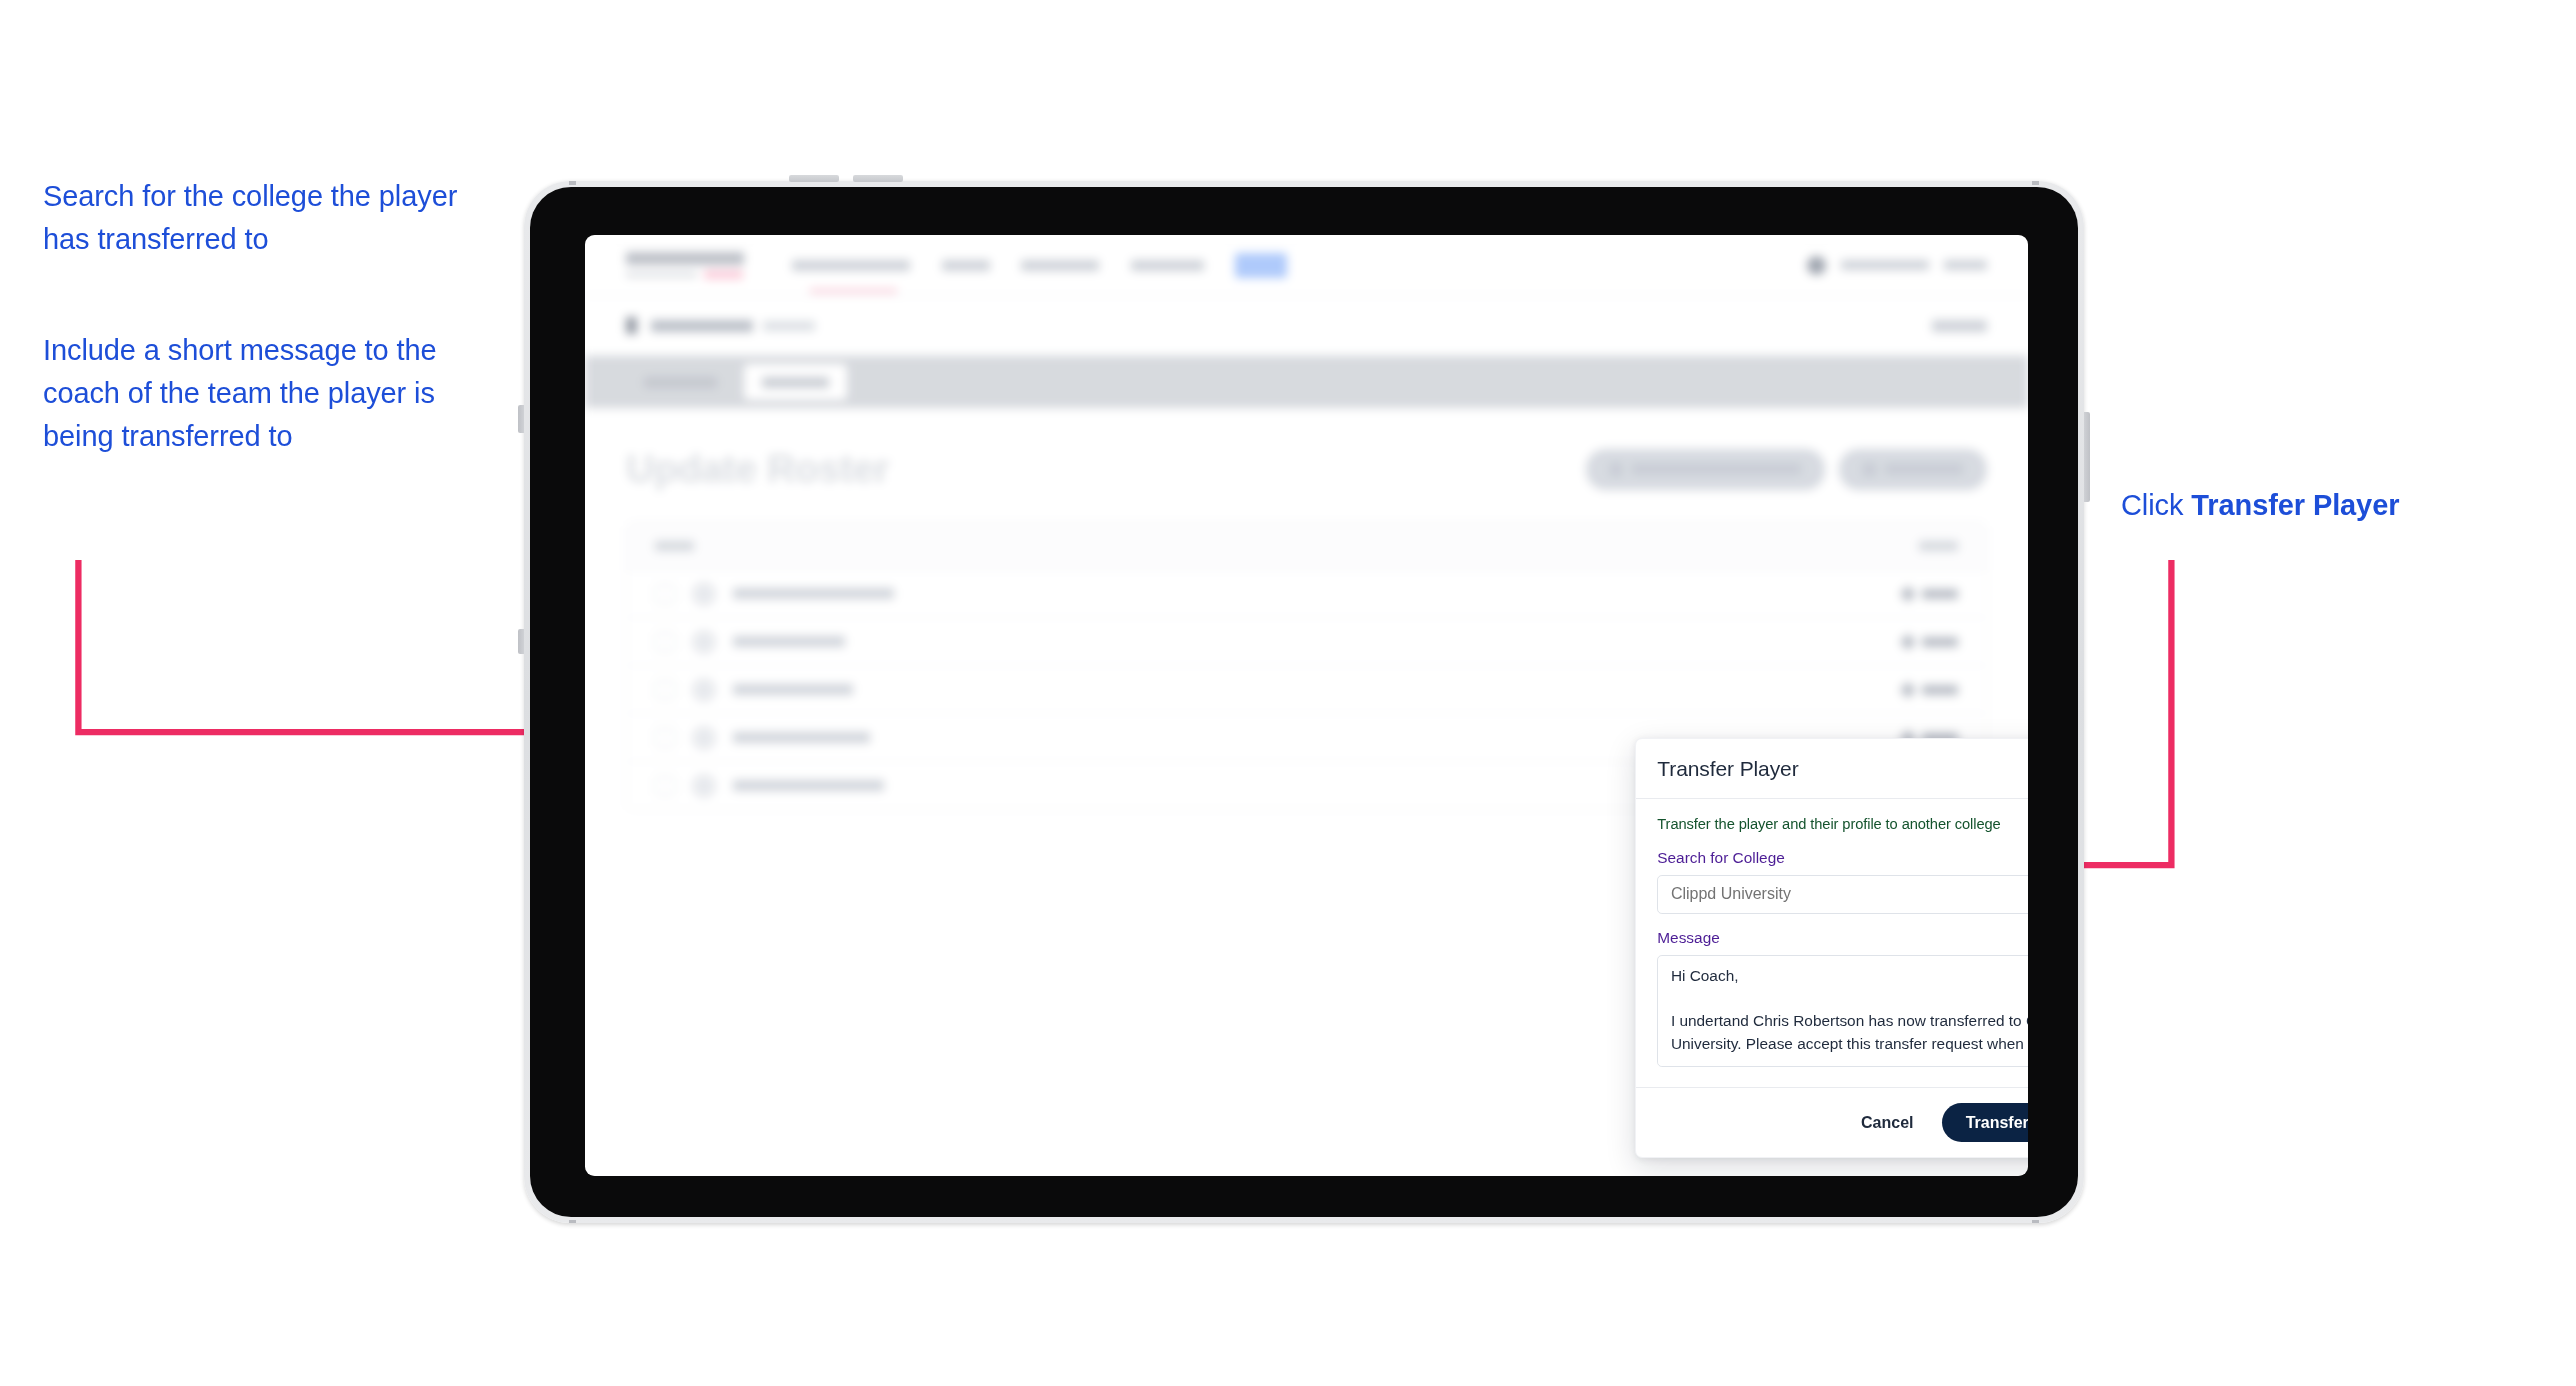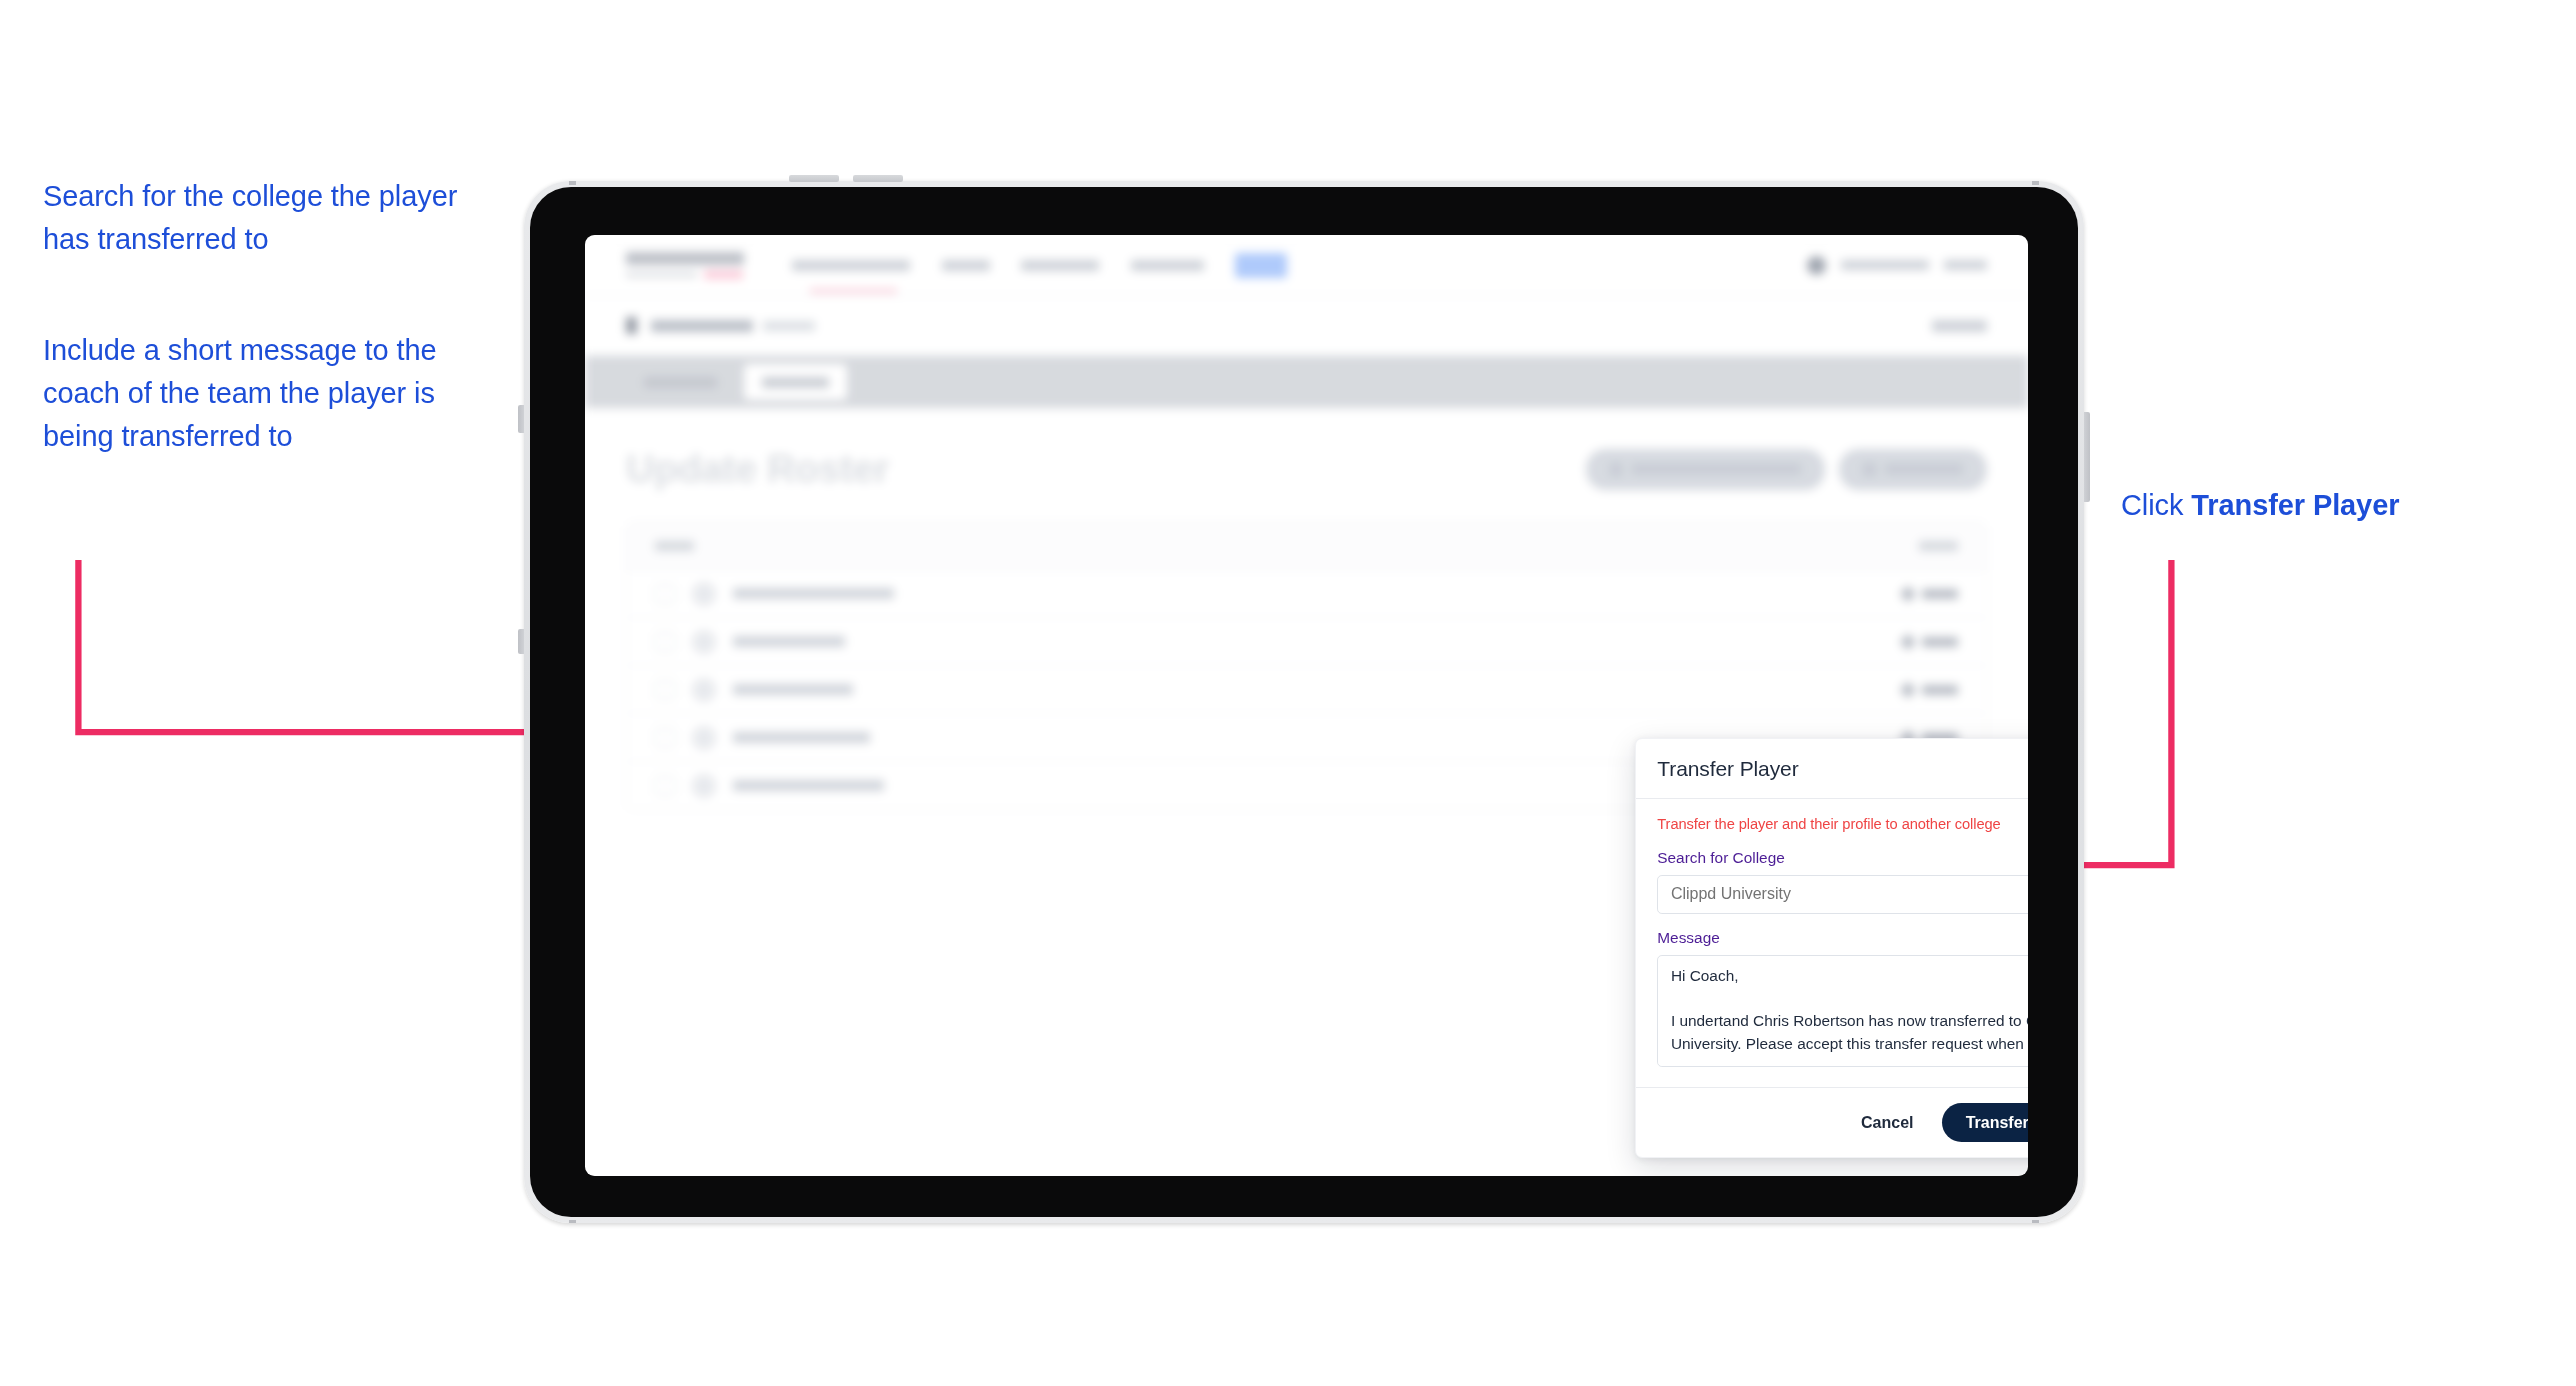--- a/index.html
+++ b/index.html
@@ -306,21 +306,21 @@
     border-bottom: 0.7px solid #e9ebef;
   }
   #modal-title {
     font-size: 21px;
     color: #1f2a3c;
     letter-spacing: -0.1px;
   }
   #modal-body { padding: 17px 21px 18px 21px; }
   #modal-subtitle {
     font-size: 14.7px;
-    color: #ef4444;
+    color: #14532d;
     margin-bottom: 17px;
     letter-spacing: -0.1px;
   }
   .field-label {
     font-size: 15.4px;
     font-weight: normal;
     color: #4c1d95;
     margin-bottom: 7.7px;
   }
   #college-input {

